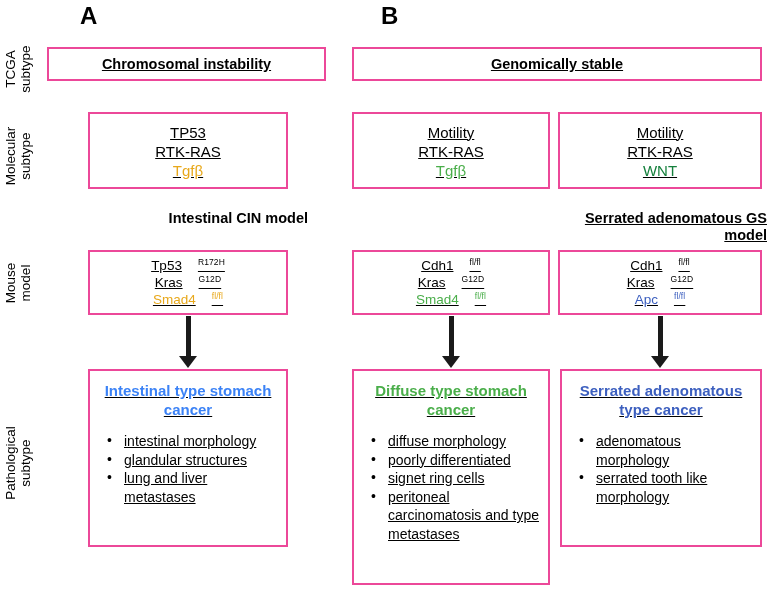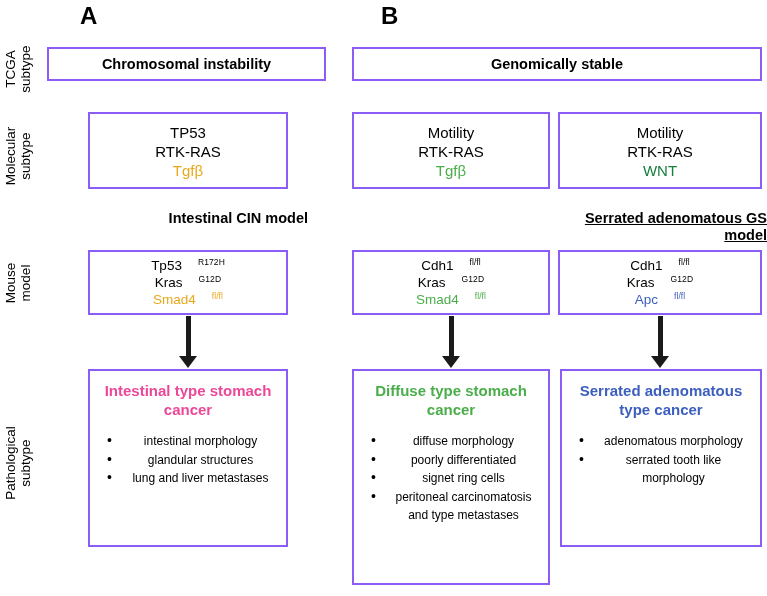--- a/index.html
+++ b/index.html
@@ -29,27 +29,28 @@
     width:120px;
   }
   #row-label-tcga{left:-42px;top:54px;}
   #row-label-molecular{left:-42px;top:141px;}
   #row-label-mouse{left:-42px;top:268px;}
   #row-label-pathological{left:-42px;top:448px;}
 
   
   .box{
     position:absolute;
-    border:2px solid #8b5cf6;
+    border:2px solid #ec4899;
     background:#fff;
     box-sizing:border-box;
     display:flex;
     flex-direction:column;
     align-items:center;
     justify-content:center;
+    text-decoration:underline;
   }
   .box-title-bold{
     font-size:14.5px;font-weight:bold;text-align:center;line-height:1.15;
   }
 
   
   #tcga-box-a{left:47px;top:47px;width:279px;height:34px;}
   #tcga-box-b{left:352px;top:47px;width:410px;height:34px;}
 
   
@@ -100,23 +101,23 @@
     justify-content:flex-start;align-items:stretch;
     padding:10px 9px 6px 9px;
   }
   .patho-heading{
     font-size:15px;font-weight:bold;text-align:center;line-height:19px;
     margin-bottom:13px;
   }
   .patho-list{list-style:none;margin:0;padding:0;}
   .patho-list li{
     position:relative;
-    font-size:12px;line-height:18.5px;
+    font-size:14px;line-height:18.5px;
     padding-left:25px;margin-bottom:0px;
-    text-align:center;
+    text-align:left;
   }
   .patho-list li::before{
     content:"\2022";position:absolute;left:8px;top:-1px;font-size:14px;
   }
 </style>
 </head>
 <body>
 
 <div class="fig">
 
@@ -183,21 +184,21 @@
   <div class="arrow" id="arrow-b1">
     <div class="shaft"></div>
       <div class="head"></div>
   </div>
   <div class="arrow" id="arrow-b2">
     <div class="shaft"></div>
       <div class="head"></div>
   </div>
 
   <div class="box patho-box" id="patho-box-a">
-    <div class="patho-heading" style="color: #ec4899;">Intestinal type stomach cancer</div>
+    <div class="patho-heading" style="color: #3b82f6;">Intestinal type stomach cancer</div>
     <ul class="patho-list">
         <li>intestinal morphology</li>
         <li>glandular structures</li>
         <li>lung and liver metastases</li>
       </ul>
   </div>
 
   <div class="box patho-box" id="patho-box-b1">
     <div class="patho-heading" style="color: rgb(74, 174, 74);">Diffuse type stomach cancer</div>
     <ul class="patho-list">

